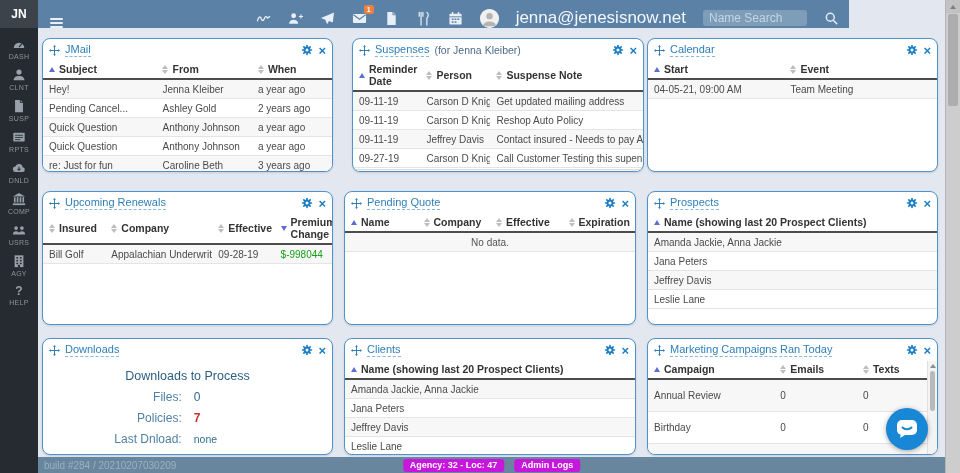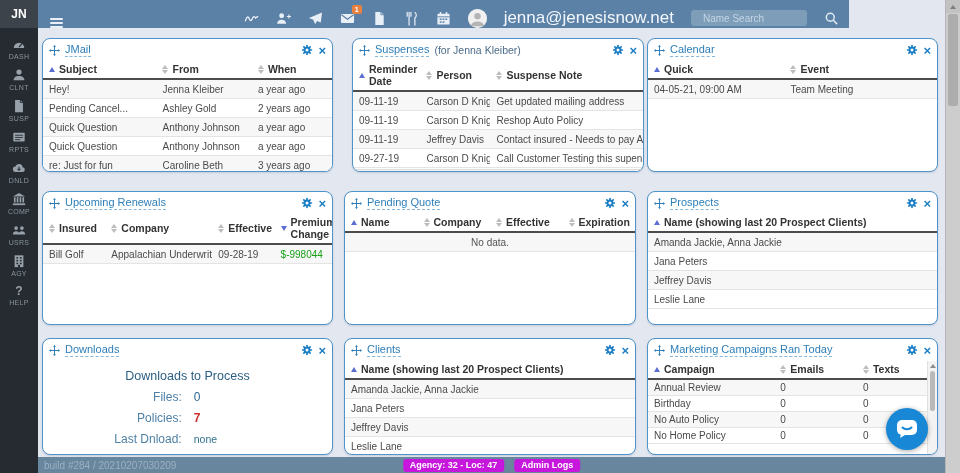--- a/index.html
+++ b/index.html
@@ -11,21 +11,21 @@
   .logo{width:38px;height:28px;background:#3c434a;color:#fff;font-weight:bold;font-size:12px;display:flex;align-items:center;justify-content:center;flex:0 0 38px;}
   .burger{margin-left:12px;display:flex;flex-direction:column;gap:2px;cursor:pointer;}
   .burger span{width:13px;height:2px;background:#e9eff6;border-radius:1px;}
   .tb-right{margin-left:auto;display:flex;align-items:center;gap:17px;padding-right:10px;}
   .tb-ic{width:15px;height:15px;display:inline-block;}
   .tb-ic svg{width:15px;height:15px;display:block;}
   .mail-wrap{position:relative;}
   .mail-badge{position:absolute;top:-6px;right:-7px;background:#e8813d;color:#fff;font-size:7px;font-weight:bold;padding:1px 3px;border-radius:2px;line-height:1.1;}
   .avatar{width:19px;height:19px;border-radius:50%;overflow:hidden;background:#efefef;flex:0 0 19px;}
   .tb-email{color:#f3f7fb;font-size:17px;white-space:nowrap;}
-  .searchbox{width:92px;height:16px;background:#7e9db9;border:none;border-radius:3px;color:#eaf2f9;font-size:10px;padding:0 12px;outline:none;}
+  .searchbox{width:92px;height:16px;background:#7e9db9;border:none;border-radius:3px;color:#eaf2f9;font-size:12px;padding:0 6px;outline:none;}
   .searchbox::placeholder{color:#c3d5e4;}
 
   
   .sidebar{position:absolute;left:0;top:28px;width:38px;height:445px;background:#252b31;display:flex;flex-direction:column;align-items:center;padding-top:9px;gap:8px;box-sizing:border-box;z-index:5;}
   .side-item{display:flex;flex-direction:column;align-items:center;gap:2px;width:100%;cursor:pointer;}
   .side-item svg{width:14px;height:14px;fill:#98a1a9;}
   .side-label{font-size:7px;color:#8a949d;letter-spacing:.3px;}
   .help-q{font-size:12px;font-weight:bold;color:#98a1a9;line-height:12px;}
 
   
@@ -54,21 +54,21 @@
   .gear-ic svg{width:12px;height:12px;display:block;}
   .pclose{color:#1b7ec5;font-weight:bold;font-size:13px;line-height:11px;cursor:pointer;}
 
   table{width:100%;border-collapse:collapse;table-layout:fixed;}
   th{font-size:10.5px;color:#333;text-align:left;padding:3px 6px;border-bottom:2px solid #4c4c4c;vertical-align:middle;font-weight:bold;}
   .hwrap{display:flex;align-items:center;gap:4px;}
   td{font-size:10px;color:#4a4a4a;padding:3.5px 6px;border-bottom:1px solid #e4e4e4;white-space:nowrap;overflow:hidden;}
   tbody tr:nth-child(odd){background:#f7f7f7;}
   .green{color:#18a018;font-weight:normal;}
   .empty-row td{text-align:center;color:#555;}
-  .compact td{padding:2px 6px;}
+  .compact td{padding:10px 6px;}
 
   .sort{display:inline-flex;flex-direction:column;align-items:center;gap:1px;flex:0 0 auto;}
   .sort.asc::before{content:"";width:0;height:0;border-left:3.5px solid transparent;border-right:3.5px solid transparent;border-bottom:5px solid #5b6ed2;}
   .sort.desc::before{content:"";width:0;height:0;border-left:3.5px solid transparent;border-right:3.5px solid transparent;border-top:5px solid #5b6ed2;}
   .sort.none::before{content:"";width:0;height:0;border-left:3px solid transparent;border-right:3px solid transparent;border-bottom:4px solid #bdbdbd;}
   .sort.none::after{content:"";width:0;height:0;border-left:3px solid transparent;border-right:3px solid transparent;border-top:4px solid #bdbdbd;}
 
   
   .hscroll{height:10px;background:#f3f3f3;border-top:1px solid #ddd;position:relative;margin-top:1px;}
   .hscroll .hthumb{position:absolute;left:11px;top:1.5px;height:6.5px;width:78%;background:#b9b9b9;border-radius:3px;}
@@ -440,21 +440,21 @@
           </svg>
         </span>
       <span class="pclose">×</span>
     </div>
     <table>
       <thead>
           <tr>
             <th style="width: 47%;">
               <span class="hwrap">
                 <span class="sort asc"></span>
-                <span>Quick</span>
+                <span>Start</span>
               </span>
             </th>
             <th style="width: 53%;">
               <span class="hwrap">
                 <span class="sort none"></span>
                 <span>Event</span>
               </span>
             </th>
           </tr>
         </thead>

